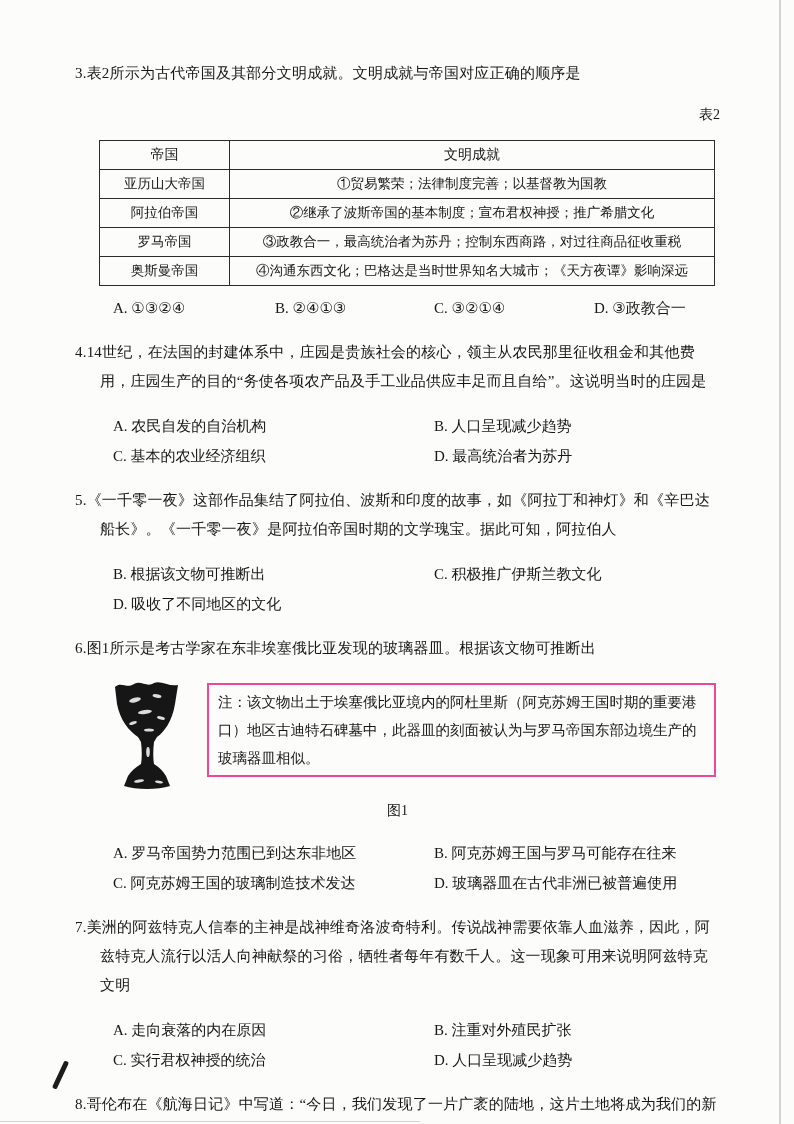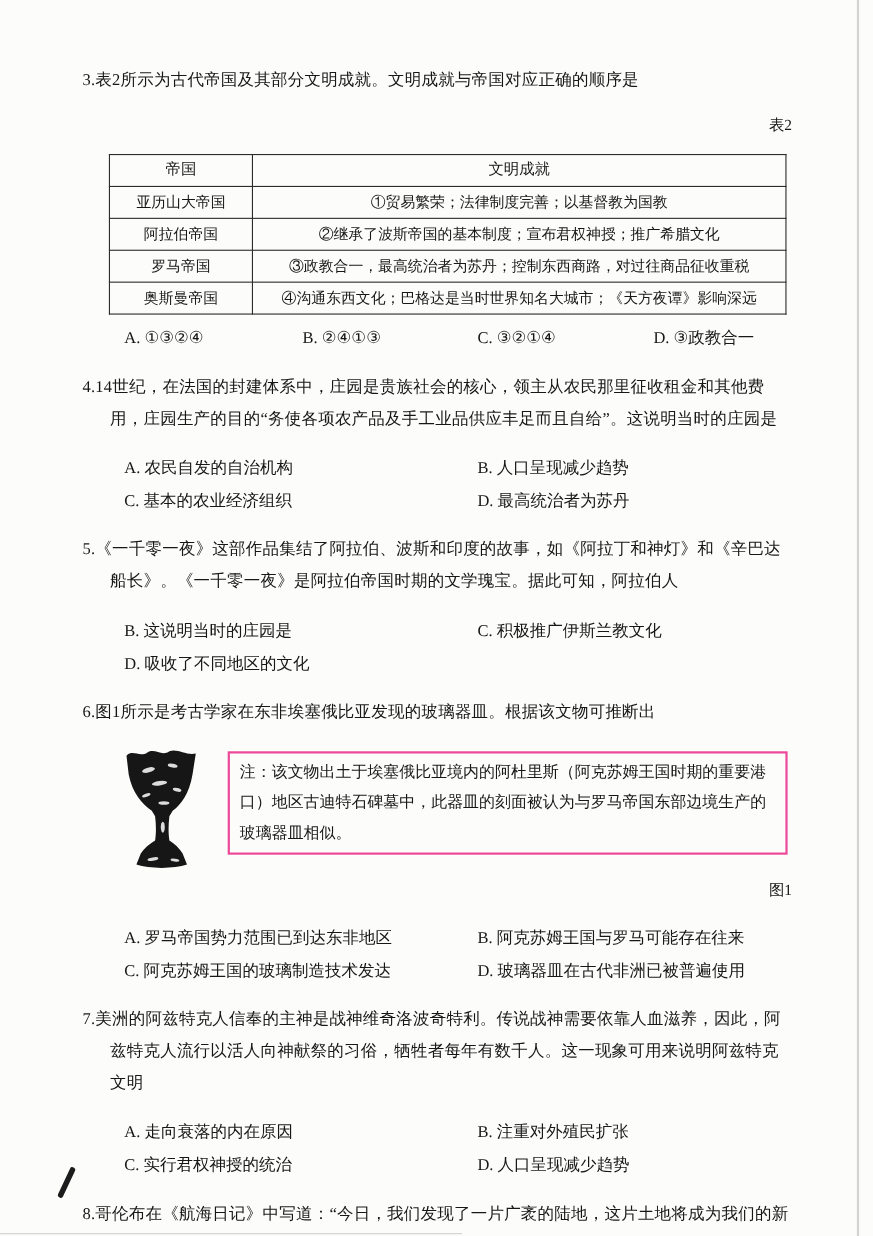--- a/index.html
+++ b/index.html
@@ -21,21 +21,21 @@
   .row4{display:flex}
   .row4 span:nth-child(1){width:162px}
   .row4 span:nth-child(2){width:159px}
   .row4 span:nth-child(3){width:160px}
   .grid2{display:flex;flex-wrap:wrap}
   .grid2 span:nth-child(odd){width:321px}
   .grid2 span:nth-child(even){width:280px}
   .figure{display:flex;align-items:flex-start;margin:7px 4px 0 30px}
   .goblet{flex:none;width:88px;height:118px}
   .notebox{flex:1;margin-left:14px;margin-top:5px;border:2px solid #ec4899;padding:3px 9px;font-size:14.5px;line-height:28px}
-  .fig-caption{text-align:right;font-size:14px;line-height:26px;margin-top:2px}
+  .fig-caption{text-align:center;font-size:14px;line-height:26px;margin-top:2px}
   .q8{margin-top:13px}
   .artifact-right{position:absolute;top:0;right:13px;width:2px;height:1124px;background:#bdbdbd;opacity:.65}
   .artifact-mark{position:absolute;left:58px;top:1060px;width:5px;height:30px;background:#1c1c1c;transform:rotate(25deg);border-radius:2px}
   .artifact-bottom{position:absolute;left:0;top:1121px;width:420px;height:1px;background:#d2d2d2}
 </style>
 </head>
 <body>
 
 <div class="page">
 
@@ -82,21 +82,21 @@
       <span>A. 农民自发的自治机构</span>
       <span>B. 人口呈现减少趋势</span>
       <span>C. 基本的农业经济组织</span>
       <span>D. 最高统治者为苏丹</span>
     </div>
   </section>
 
   <section>
     <p class="qtext">5.《一千零一夜》这部作品集结了阿拉伯、波斯和印度的故事，如《阿拉丁和神灯》和《辛巴达船长》。《一千零一夜》是阿拉伯帝国时期的文学瑰宝。据此可知，阿拉伯人</p>
     <div class="opts grid2">
-      <span>B. 这说明当时的庄园是</span>
+      <span>B. 根据该文物可推断出</span>
       <span>C. 积极推广伊斯兰教文化</span>
       <span>D. 吸收了不同地区的文化</span>
     </div>
   </section>
 
   <section>
     <p class="qtext">6.图1所示是考古学家在东非埃塞俄比亚发现的玻璃器皿。根据该文物可推断出</p>
     <div class="figure">
       <span class="goblet">
         <svg viewBox="0 0 88 118" width="88" height="118" aria-hidden="true">

